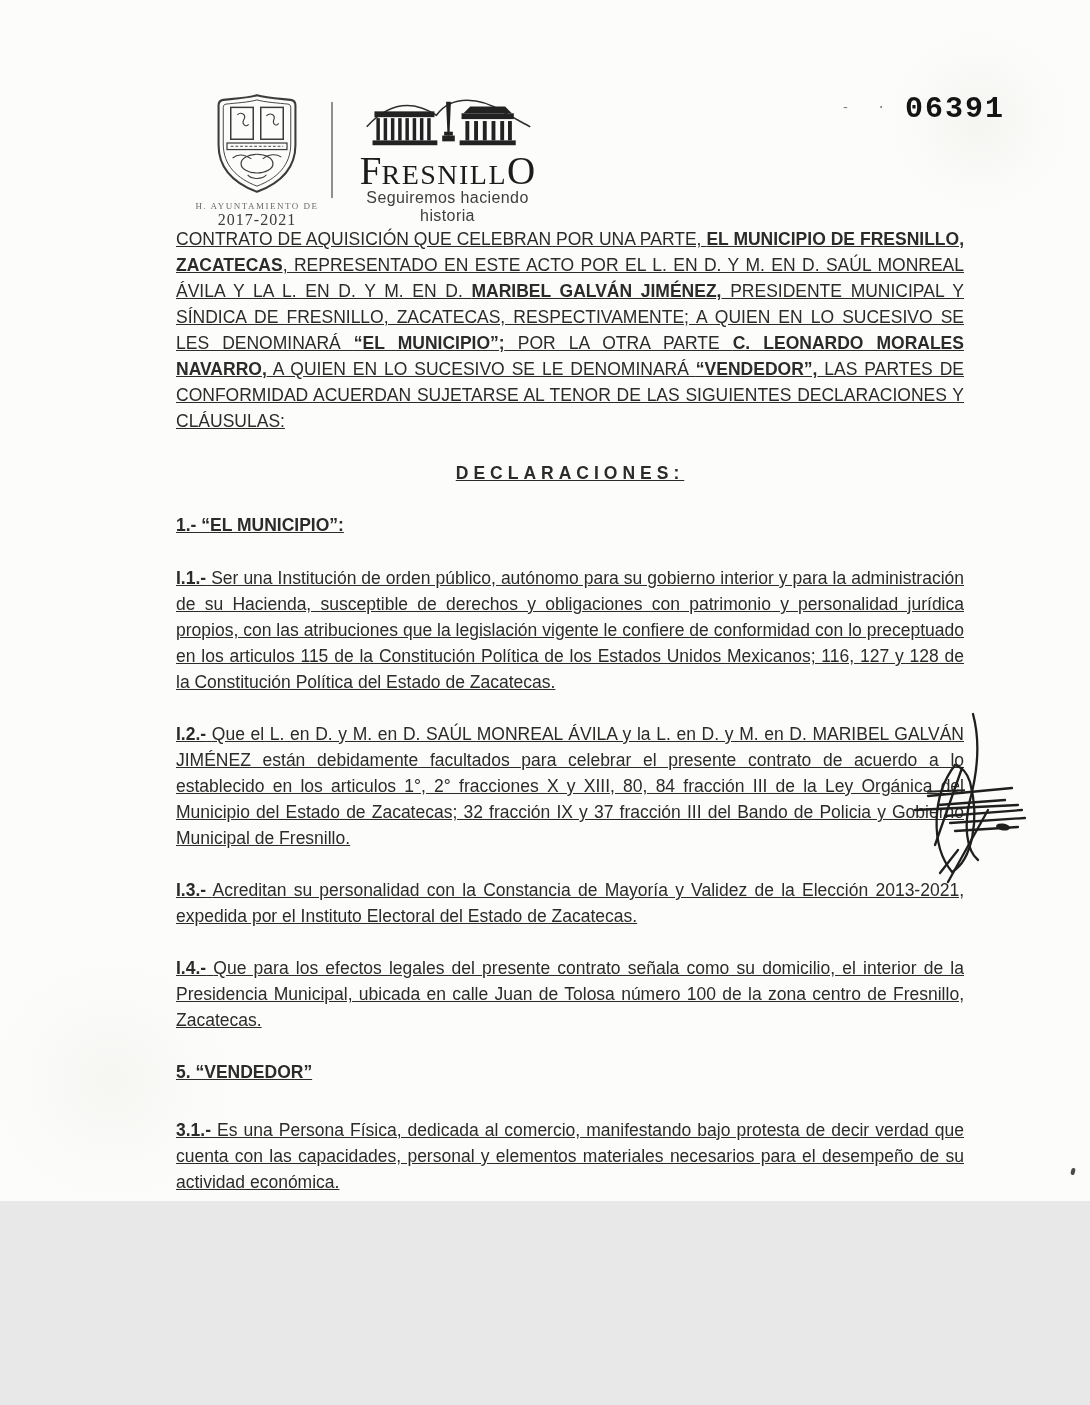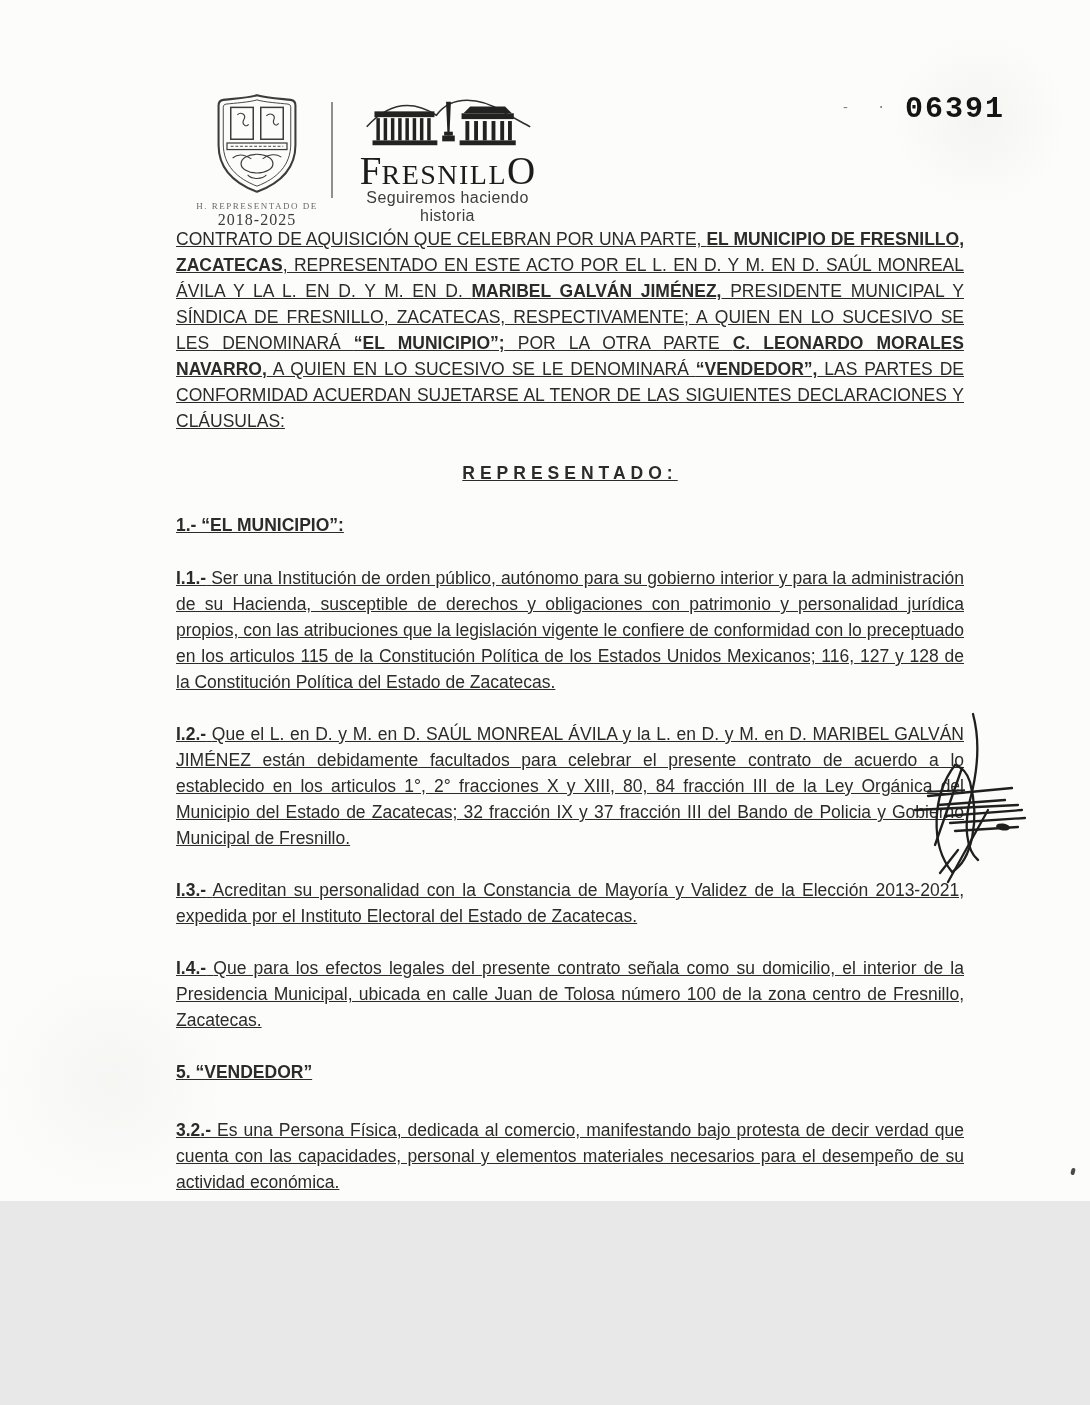--- a/index.html
+++ b/index.html
@@ -58,22 +58,22 @@
         <rect x="20" y="18" width="24" height="34" fill="none" stroke="#3c3c3c" stroke-width="1.6"></rect>
         <rect x="52" y="18" width="24" height="34" fill="none" stroke="#3c3c3c" stroke-width="1.6"></rect>
         <path d="M27,26 C31,22 37,26 34,31 C31,36 37,40 39,36" fill="none" stroke="#3c3c3c" stroke-width="1.2"></path>
         <path d="M58,27 C62,23 68,26 66,31 C64,36 69,39 71,35" fill="none" stroke="#3c3c3c" stroke-width="1.2"></path>
         <rect x="16" y="56" width="64" height="7" fill="none" stroke="#3c3c3c" stroke-width="1.3"></rect>
         <path d="M20,59.5 h56" stroke="#3c3c3c" stroke-width="1" stroke-dasharray="3,2"></path>
         <ellipse cx="48" cy="78" rx="17" ry="10" fill="none" stroke="#3c3c3c" stroke-width="1.3"></ellipse>
         <path d="M22,72 C28,67 36,69 42,73 M54,73 C60,68 68,67 74,71" fill="none" stroke="#3c3c3c" stroke-width="1.1"></path>
         <path d="M38,90 C42,95 54,95 58,90" fill="none" stroke="#3c3c3c" stroke-width="1.1"></path>
       </svg>
-      <div class="shield-cap1">H. REPRESENTADO DE</div>
-      <div class="shield-cap2">2018-2025</div>
+      <div class="shield-cap1">H. AYUNTAMIENTO DE</div>
+      <div class="shield-cap2">2017-2021</div>
     </div>
     <div class="divider"></div>
     <div class="brand-block">
       <svg width="180" height="60" viewBox="0 0 180 62">
         <path d="M6,36 C26,14 50,6 78,24 C94,2 124,6 146,20 C158,27 168,32 175,36" fill="none" stroke="#2e2e2e" stroke-width="1.6"></path>
         <rect x="14" y="20" width="62" height="6" fill="#222"></rect>
         <rect x="16" y="27" width="3.6" height="23" fill="#222"></rect>
           <rect x="23.5" y="27" width="3.6" height="23" fill="#222"></rect>
         <rect x="31" y="27" width="3.6" height="23" fill="#222"></rect>
           <rect x="38.5" y="27" width="3.6" height="23" fill="#222"></rect>
@@ -97,35 +97,35 @@
       </svg>
       <div class="brand-name"><span class="big">F</span><span class="mid">RESNILL</span><span class="big">O</span></div>
       <div class="tagline">Seguiremos haciendo historia</div>
     </div>
   </div>
 
   <div class="bodytext">
 
     <p><span>CONTRATO DE AQUISICIÓN QUE CELEBRAN POR UNA PARTE, </span><b>EL MUNICIPIO DE FRESNILLO, ZACATECAS</b><span>, REPRESENTADO EN ESTE ACTO POR EL L. EN D. Y M. EN D. SAÚL MONREAL ÁVILA Y LA L. EN D. Y M. EN D. </span><b>MARIBEL GALVÁN JIMÉNEZ,</b><span> PRESIDENTE MUNICIPAL Y SÍNDICA DE FRESNILLO, ZACATECAS, RESPECTIVAMENTE; A QUIEN EN LO SUCESIVO SE LES DENOMINARÁ </span><b>“EL MUNICIPIO”;</b><span> POR LA OTRA PARTE </span><b>C. LEONARDO MORALES NAVARRO,</b><span> A QUIEN EN LO SUCESIVO SE LE DENOMINARÁ </span><b>“VENDEDOR”,</b><span> LAS PARTES DE CONFORMIDAD ACUERDAN SUJETARSE AL TENOR DE LAS SIGUIENTES DECLARACIONES Y CLÁUSULAS:</span></p>
 
-    <div class="decl-title">REPRESENTADO:</div>
+    <div class="decl-title">DECLARACIONES:</div>
 
     <div class="sec-title">1.- “EL MUNICIPIO”:</div>
 
     <p><b>I.1.-</b> <span>Ser una Institución de orden público, autónomo para su gobierno interior y para la administración de su Hacienda, susceptible de derechos y obligaciones con patrimonio y personalidad jurídica propios, con las atribuciones que la legislación vigente le confiere de conformidad con lo preceptuado en los articulos 115 de la Constitución Política de los Estados Unidos Mexicanos; 116, 127 y 128 de la Constitución Política del Estado de Zacatecas.</span></p>
 
     <p><b>I.2.-</b> <span>Que el L. en D. y M. en D. SAÚL MONREAL ÁVILA y la L. en D. y M. en D. MARIBEL GALVÁN JIMÉNEZ están debidamente facultados para celebrar el presente contrato de acuerdo a lo establecido en los articulos 1°, 2° fracciones X y XIII, 80, 84 fracción III de la Ley Orgánica del Municipio del Estado de Zacatecas; 32 fracción IX y 37 fracción III del Bando de Policia y Gobierno Municipal de Fresnillo.</span></p>
 
     <p><b>I.3.-</b> <span>Acreditan su personalidad con la Constancia de Mayoría y Validez de la Elección 2013-2021, expedida por el Instituto Electoral del Estado de Zacatecas.</span></p>
 
     <p><b>I.4.-</b> <span>Que para los efectos legales del presente contrato señala como su domicilio, el interior de la Presidencia Municipal, ubicada en calle Juan de Tolosa número 100 de la zona centro de Fresnillo, Zacatecas.</span></p>
 
     <div class="sec-title sec2">5. “VENDEDOR”</div>
 
-    <p class="last"><b>3.2.-</b> <span>Es una Persona Física, dedicada al comercio, manifestando bajo protesta de decir verdad que cuenta con las capacidades, personal y elementos materiales necesarios para el desempeño de su actividad económica.</span></p>
+    <p class="last"><b>3.1.-</b> <span>Es una Persona Física, dedicada al comercio, manifestando bajo protesta de decir verdad que cuenta con las capacidades, personal y elementos materiales necesarios para el desempeño de su actividad económica.</span></p>
 
   </div>
 
   <div class="sig-dash"></div>
   <svg class="signature" width="150" height="180" viewBox="0 0 150 180">
     <g fill="none" stroke="#1f1f1f" stroke-width="2.3" stroke-linecap="round">
       <path d="M73,4 C80,30 78,60 70,90 C64,115 66,140 78,150"></path>
       <path d="M55,55 C32,85 30,135 52,162 C72,150 80,110 70,72 C67,62 61,57 55,55"></path>
       <path d="M35,135 L62,58"></path>
       <path d="M48,172 L88,100"></path>

